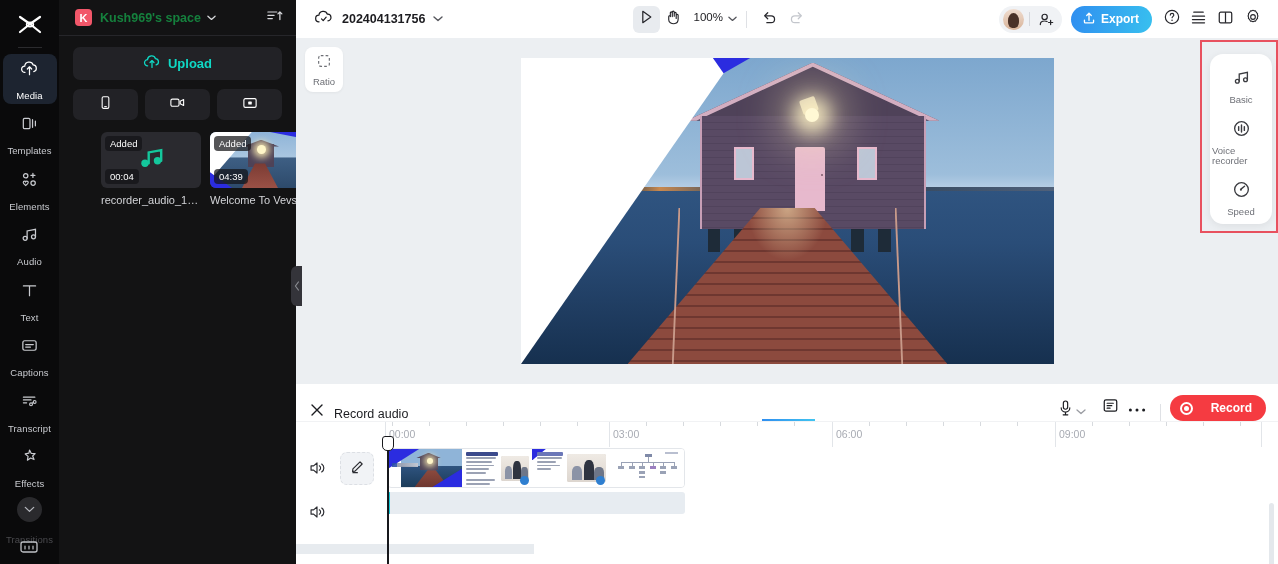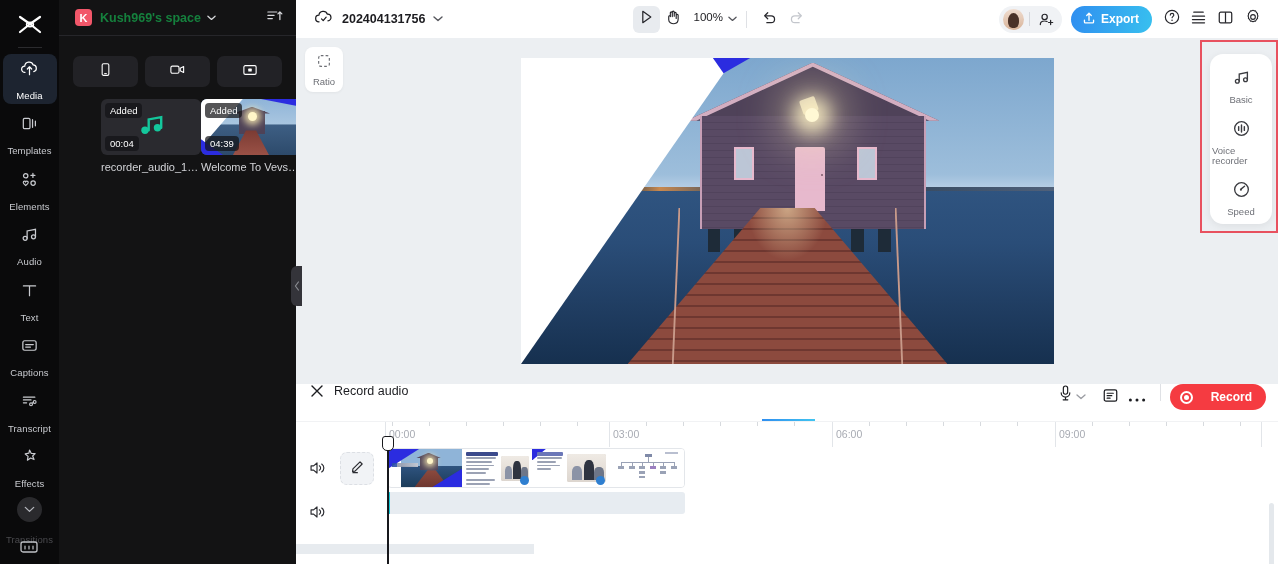--- a/index.html
+++ b/index.html
@@ -64,21 +64,21 @@
     display: flex; align-items: center; justify-content: center; gap: 7px;
     cursor: pointer;
   }
   .upload-btn .lbl { color: #0fd9c5; font-size: 13px; font-weight: bold; }
   .src-row { display: flex; gap: 7px; margin-top: 9px; }
   .src-btn {
     flex: 1; height: 31px; background: #222226; border-radius: 7px;
     display: flex; align-items: center; justify-content: center; cursor: pointer;
     color: #fff;
   }
-  .media-grid { display: flex; margin-top: 12px; padding-left: 28px; }
+  .media-grid { display: flex; gap: 9px; margin-top: 12px; padding-left: 28px; }
   .media-cell { width: 100px; cursor: pointer; }
   .media-thumb {
     width: 100px; height: 56px; border-radius: 6px; position: relative;
     overflow: hidden; background: #2a2a2f;
   }
   .media-thumb.audio { display: flex; align-items: center; justify-content: center; }
   .badge-added {
     position: absolute; left: 4px; top: 4px;
     background: rgba(20,20,22,.72); color: #fff;
     font-size: 9.5px; padding: 2px 5px; border-radius: 4px;
@@ -246,21 +246,21 @@
     box-shadow: 0 2px 8px rgba(0,0,0,.07);
   }
   .prop-item { width: 58px; display: flex; flex-direction: column;
     align-items: center; gap: 4px; cursor: pointer; color: #3a3b40; }
   .prop-lab { font-size: 9.5px; color: #6e7077; text-align: left; line-height: 1.12; }
 
   
   .timeline { position: absolute; left: 0; bottom: 0; width: 982px; height: 180px;
     background: #fff; }
   .tl-top {
-    height: 37px; display: flex; align-items: flex-start; padding: 0 12px 0 14px;
+    height: 37px; display: flex; align-items: flex-end; padding: 0 12px 0 14px;
     position: relative;
   }
   .tl-title { font-size: 12.5px; color: #1b1c20; margin-left: 10px; }
   .tl-spacer { flex: 1; }
   .mic-wrap { display: flex; align-items: center; gap: 2px; cursor: pointer; }
   .record-btn {
     height: 26px; border-radius: 13px; background: #f53b41; color: #fff;
     font-size: 12px; font-weight: bold; padding: 0 14px 0 10px;
     display: flex; align-items: center; gap: 18px; cursor: pointer;
   }
@@ -473,20 +473,29 @@
       <div class="panel-head-spacer"></div>
       <span>
         <svg width="16" height="14" viewBox="0 0 18 14" fill="none">
           <path d="M1 2.5h10M1 6.2h7M1 9.9h5" stroke="#d9dade" stroke-width="1.4" stroke-linecap="round"></path>
           <path d="M14.5 11V2.6M12.3 4.6l2.2-2.2 2.2 2.2" stroke="#d9dade" stroke-width="1.4" stroke-linecap="round" stroke-linejoin="round"></path>
         </svg>
       </span>
     </div>
 
     <div class="panel-body">
+      <div class="upload-btn">
+        <span>
+          <svg width="18" height="18" viewBox="0 0 20 20" fill="none">
+            <path d="M5.2 14.2a3.4 3.4 0 0 1-.2-6.8 4.6 4.6 0 0 1 8.9-1.1 3.5 3.5 0 0 1 .6 6.9" stroke="#0fd9c5" stroke-width="1.4" stroke-linecap="round"></path>
+            <path d="M10 16V8.8M10 8.4l-2.2 2.2M10 8.4l2.2 2.2" stroke="#0fd9c5" stroke-width="1.4" stroke-linecap="round"></path>
+          </svg>
+        </span>
+        <span class="lbl">Upload</span>
+      </div>
 
       <div class="src-row">
         <div class="src-btn">
           <span>
             <svg width="15" height="15" viewBox="0 0 18 18" fill="none">
               <rect x="5" y="2" width="8" height="14" rx="1.6" stroke="#fff" stroke-width="1.3"></rect>
               <path d="M7.9 13.9h2.2" stroke="#fff" stroke-width="1.2" stroke-linecap="round"></path>
             </svg>
           </span>
         </div>

